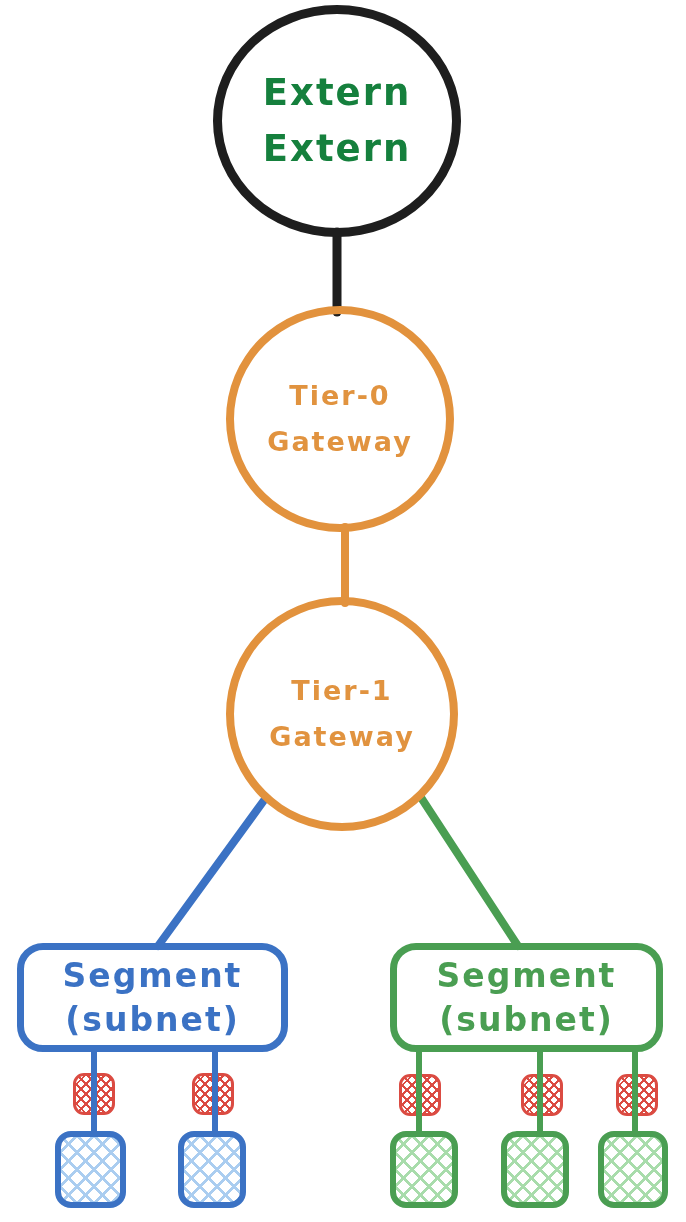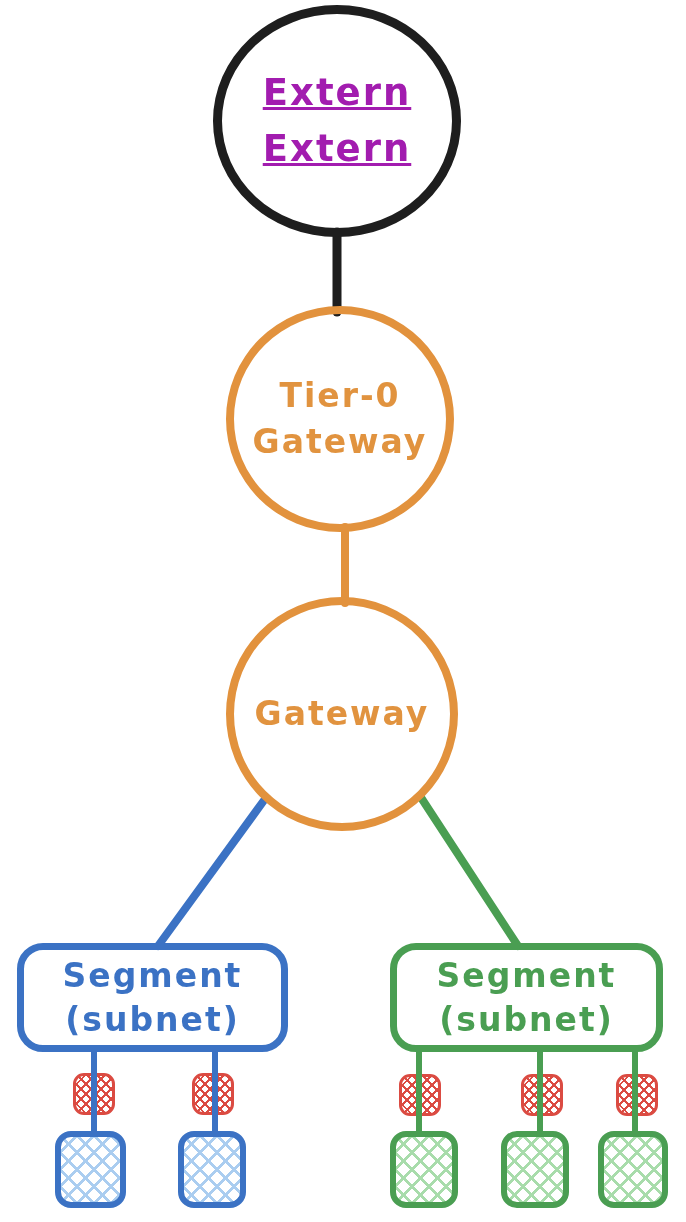--- a/index.html
+++ b/index.html
@@ -36,33 +36,33 @@
     z-index: 3;
   }
   .circle { border-radius: 50%; }
   .label-line { display: block; white-space: nowrap; }
 
   .router-circle {
     left: 213px; top: 5px; width: 248px; height: 232px;
     border: 9px solid #1e1e1e;
   }
   .router-circle .label-line {
-    color: #a21caf; font-size: 37px; font-weight: bold;
-    letter-spacing: 2px; line-height: 56px; text-decoration: underline;
+    color: #15803d; font-size: 37px; font-weight: bold;
+    letter-spacing: 2px; line-height: 56px;
   }
   .t0-circle {
     left: 226px; top: 306px; width: 228px; height: 226px;
     border: 8px solid #e2923d;
   }
   .t1-circle {
     left: 226px; top: 597px; width: 232px; height: 234px;
     border: 8px solid #e2923d;
   }
   .gateway-label .label-line {
-    color: #e1933f; font-size: 33px; font-weight: bold;
+    color: #e1933f; font-size: 27px; font-weight: bold;
     letter-spacing: 2px; line-height: 46px;
   }
   .segment-box {
     border-radius: 26px;
     z-index: 3;
     align-items: center;
   }
   .segment-left-box {
     left: 17px; top: 943px; width: 271px; height: 109px;
     border: 7px solid #3b72c4;
@@ -144,20 +144,21 @@
     <span class="label-line">Extern</span>
     <span class="label-line">Extern</span>
   </div>
 
   <div class="node circle t0-circle gateway-label">
     <span class="label-line">Tier-0</span>
     <span class="label-line">Gateway</span>
   </div>
 
   <div class="node circle t1-circle gateway-label">
+    <span class="label-line">Tier-1</span>
     <span class="label-line">Gateway</span>
   </div>
 
   <div class="node segment-box segment-left-box">
     <span class="label-line">Segment</span>
     <span class="label-line">(subnet)</span>
   </div>
 
   <div class="node segment-box segment-right-box">
     <span class="label-line">Segment</span>

